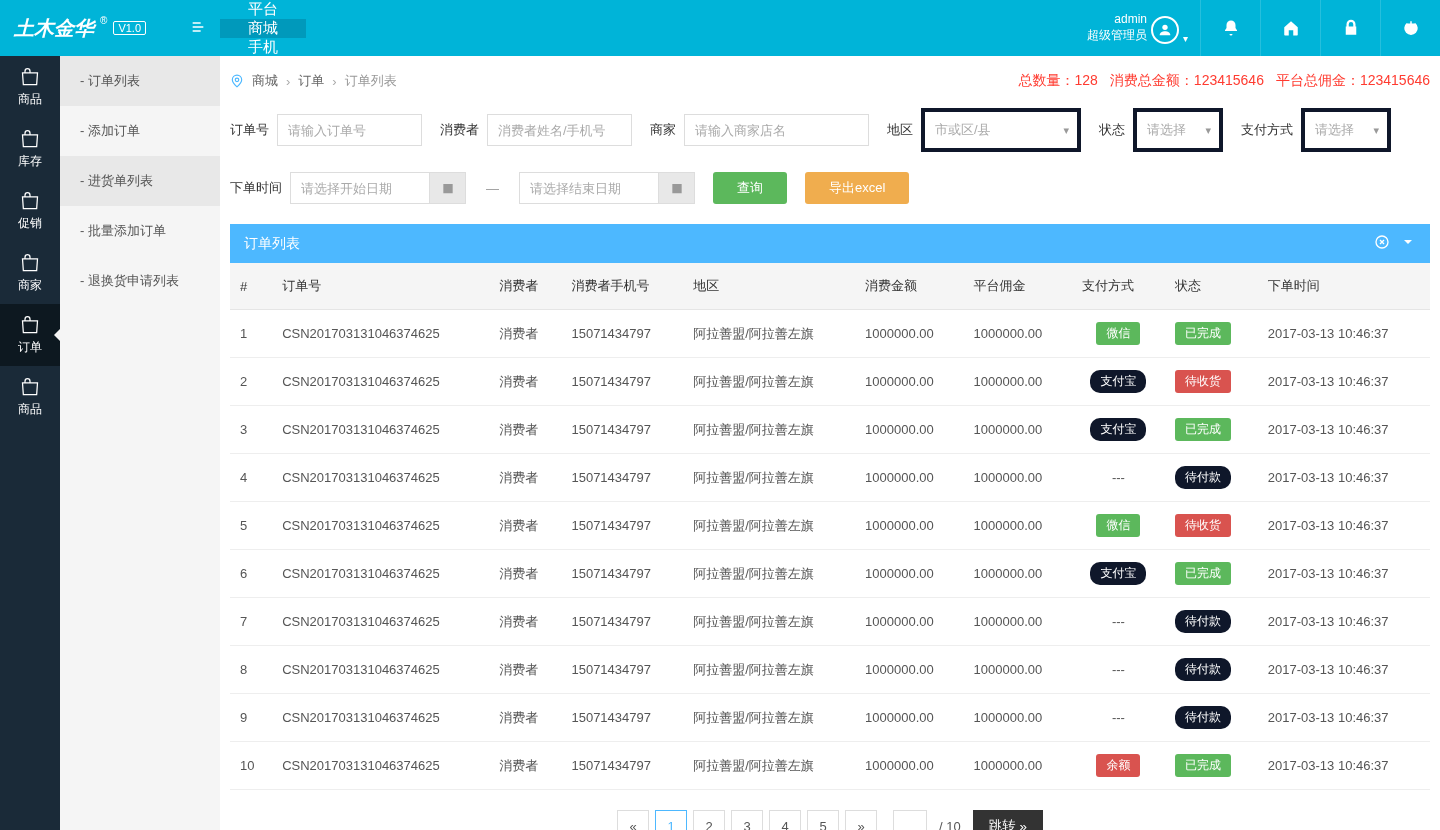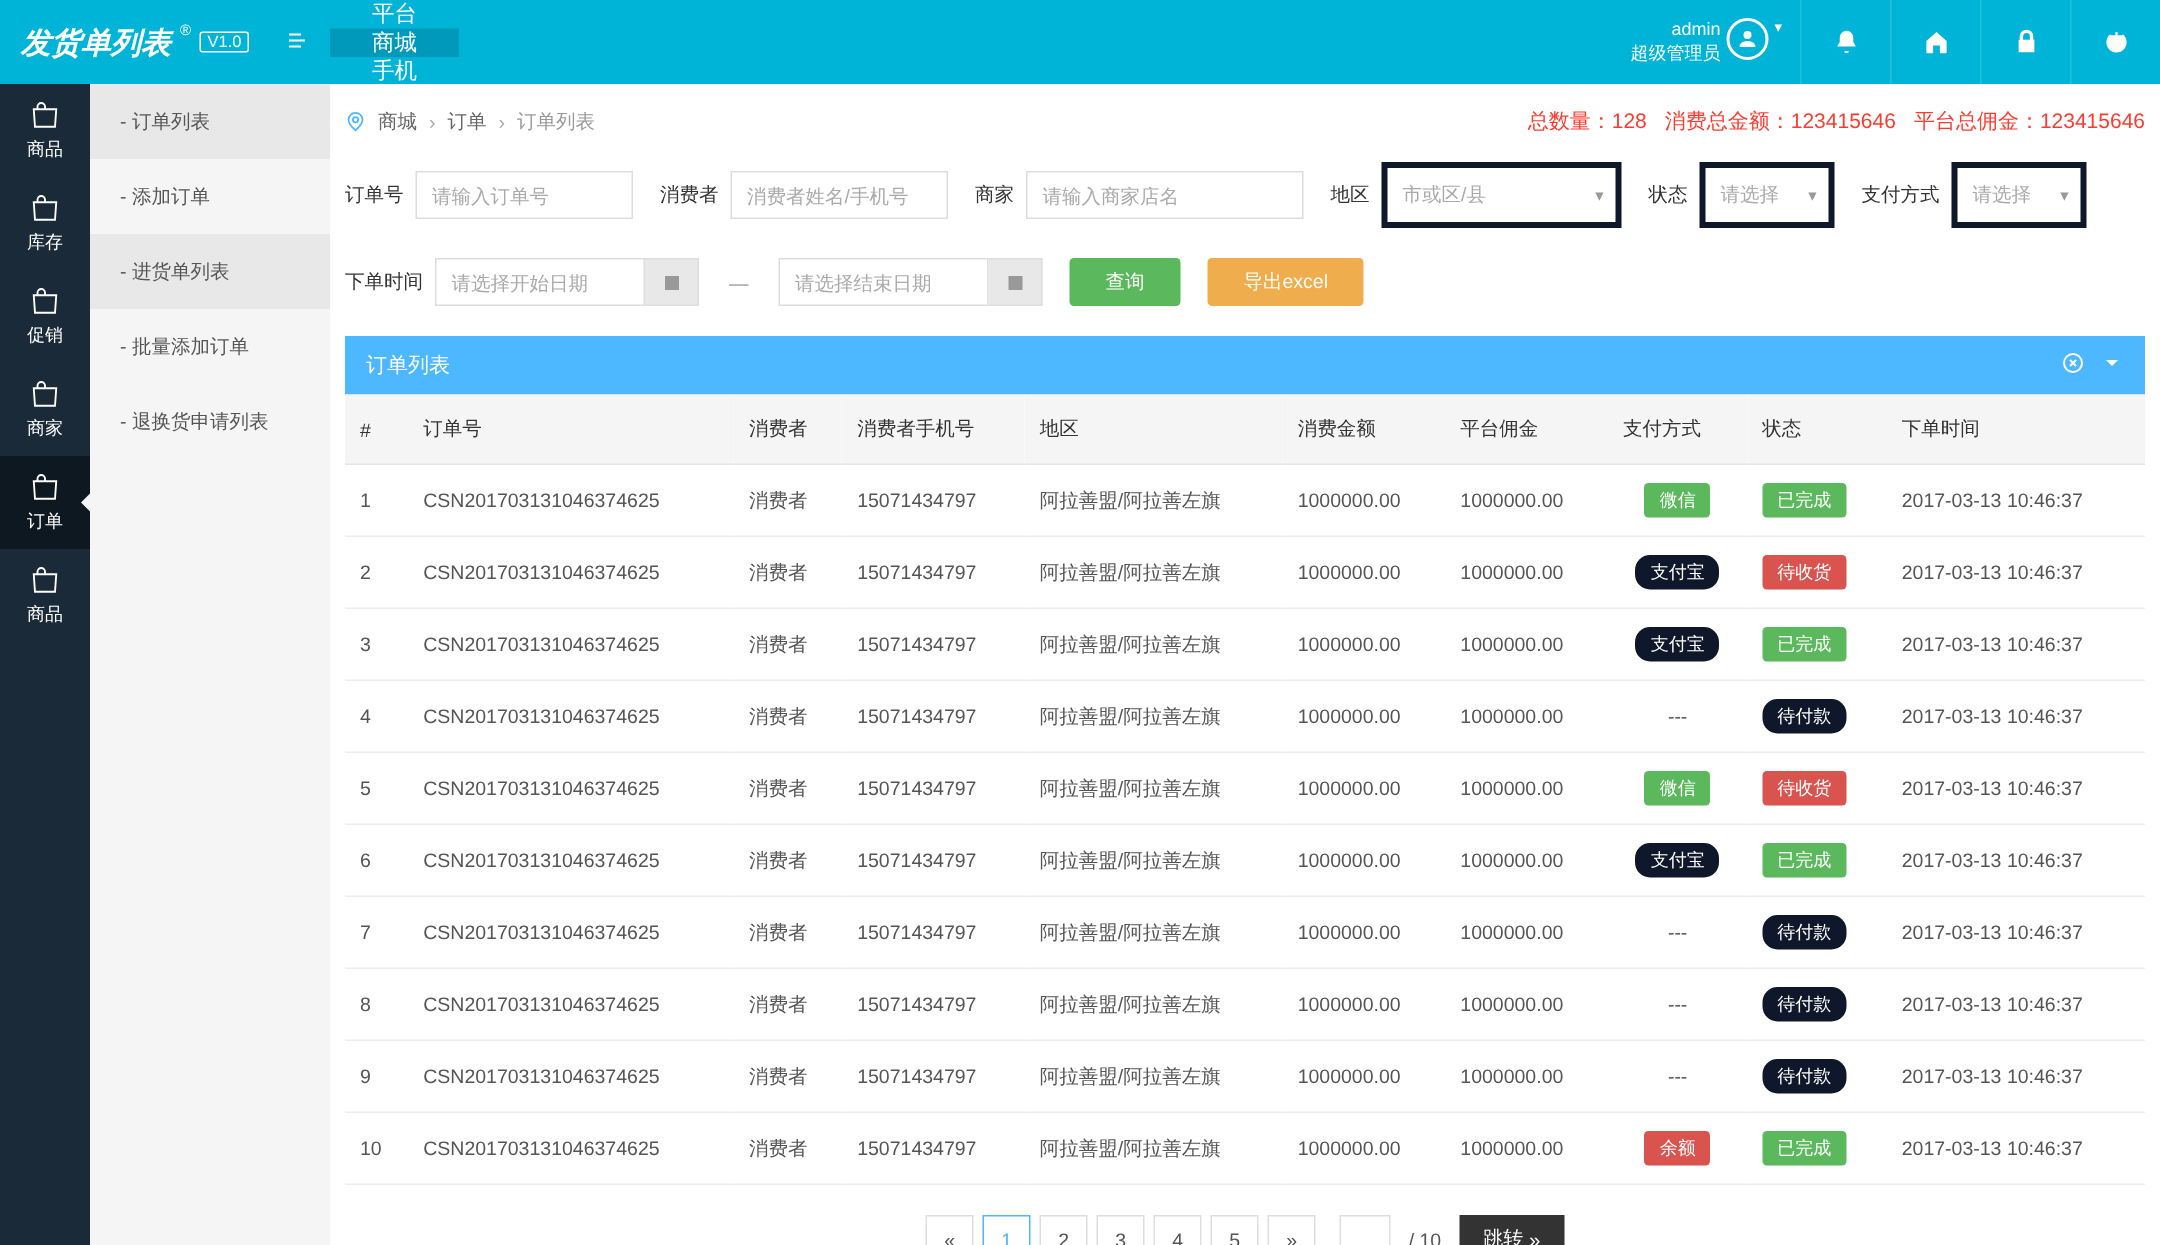--- a/index.html
+++ b/index.html
@@ -10,21 +10,21 @@
 .logo { width: 176px; padding-left: 14px; display: flex; align-items: center; gap: 6px; }
 .logo-text { font-size: 20px; font-weight: bold; font-style: italic; }
 .logo-version { border: 1px solid #fff; padding: 0 4px; font-size: 11px; border-radius: 2px; }
 .logo-reg { font-size: 10px; position: relative; top: -8px; }
 .hamburger { width: 44px; text-align: center; cursor: pointer; }
 .hamburger svg { width: 16px; height: 16px; }
 .topnav { display: flex; height: 56px; flex-direction: column; }
 .topnav-item { padding: 0 28px; display: flex; align-items: center; cursor: pointer; font-size: 15px; }
 .topnav-item.active { background: #0099bb; }
 .topbar-right { margin-left: auto; display: flex; align-items: center; height: 56px; }
-.user-block { display: flex; align-items: flex-start; padding: 0 12px; gap: 4px; }
+.user-block { display: flex; align-items: flex-end; padding: 0 12px; gap: 4px; }
 .user-text { text-align: right; font-size: 12px; line-height: 1.3; }
 .avatar-circle { width: 28px; height: 28px; border: 2px solid #fff; border-radius: 50%; display: flex; align-items: center; justify-content: center; }
 .avatar-circle svg { width: 16px; height: 16px; }
 .caret { font-size: 10px; }
 .topbar-icon { width: 60px; height: 56px; display: flex; align-items: center; justify-content: center; cursor: pointer; border-left: 1px solid rgba(255,255,255,0.15); }
 .topbar-icon svg { width: 18px; height: 18px; fill: #fff; }
 
 
 .container { display: flex; height: calc(100vh - 56px); }
 .sidebar-main { width: 60px; background: #1a2a38; display: flex; flex-direction: column; }
@@ -87,21 +87,21 @@
 .page-btn.active { border-color: #4db8ff; color: #4db8ff; }
 .page-input { width: 34px; height: 32px; border: 1px solid #ddd; text-align: center; margin-left: 10px; }
 .page-total { margin: 0 6px; color: #555; }
 .page-jump { height: 32px; padding: 0 16px; background: #333; color: #fff; border: none; cursor: pointer; display: flex; align-items: center; gap: 4px; }
 </style>
 </head>
 <body>
 
 <div class="topbar">
   <div class="logo">
-    <span class="logo-text">发货单列表</span>
+    <span class="logo-text">土木金华</span>
     <span class="logo-reg">®</span>
     <span class="logo-version">V1.0</span>
   </div>
   <div class="hamburger">
     <svg viewBox="0 0 24 24" fill="none" stroke="#fff" stroke-width="2">
         <path d="M4 6h12M4 12h16M4 18h12"></path>
       </svg>
   </div>
   <div class="topnav">
     <div class="topnav-item">平台</div>

